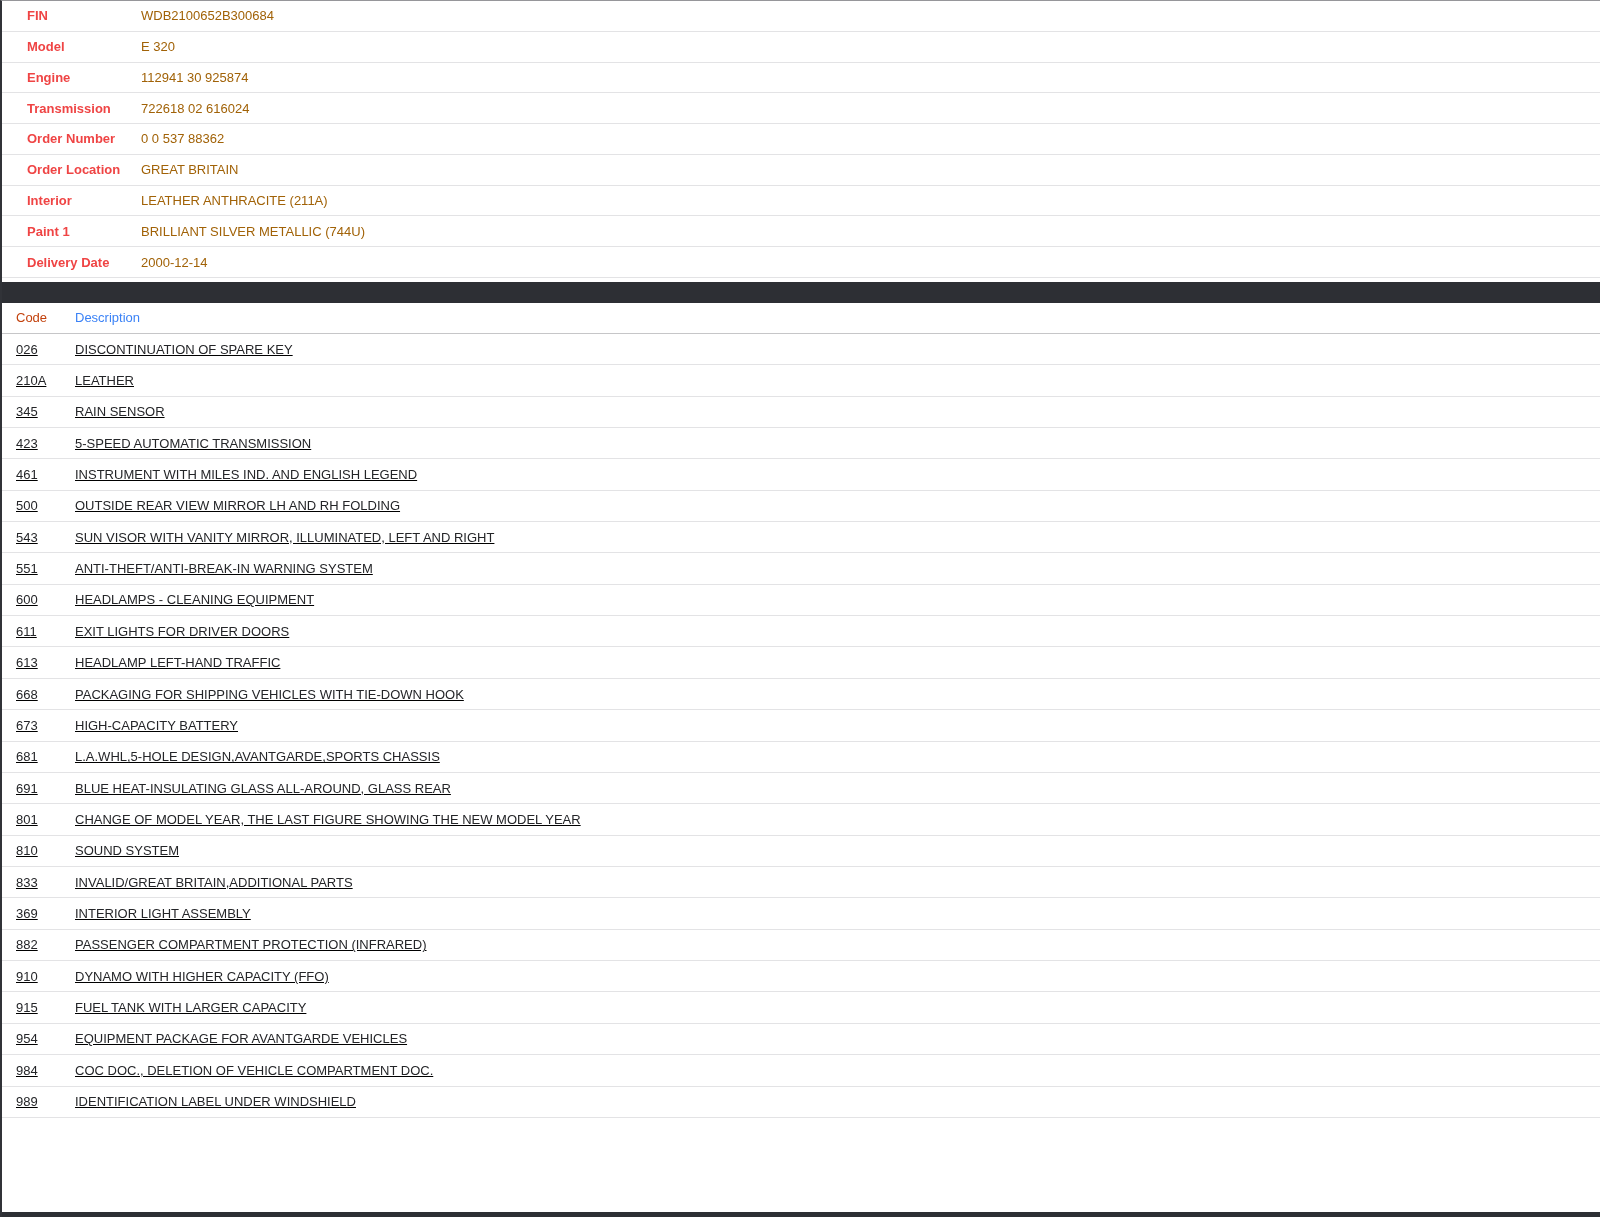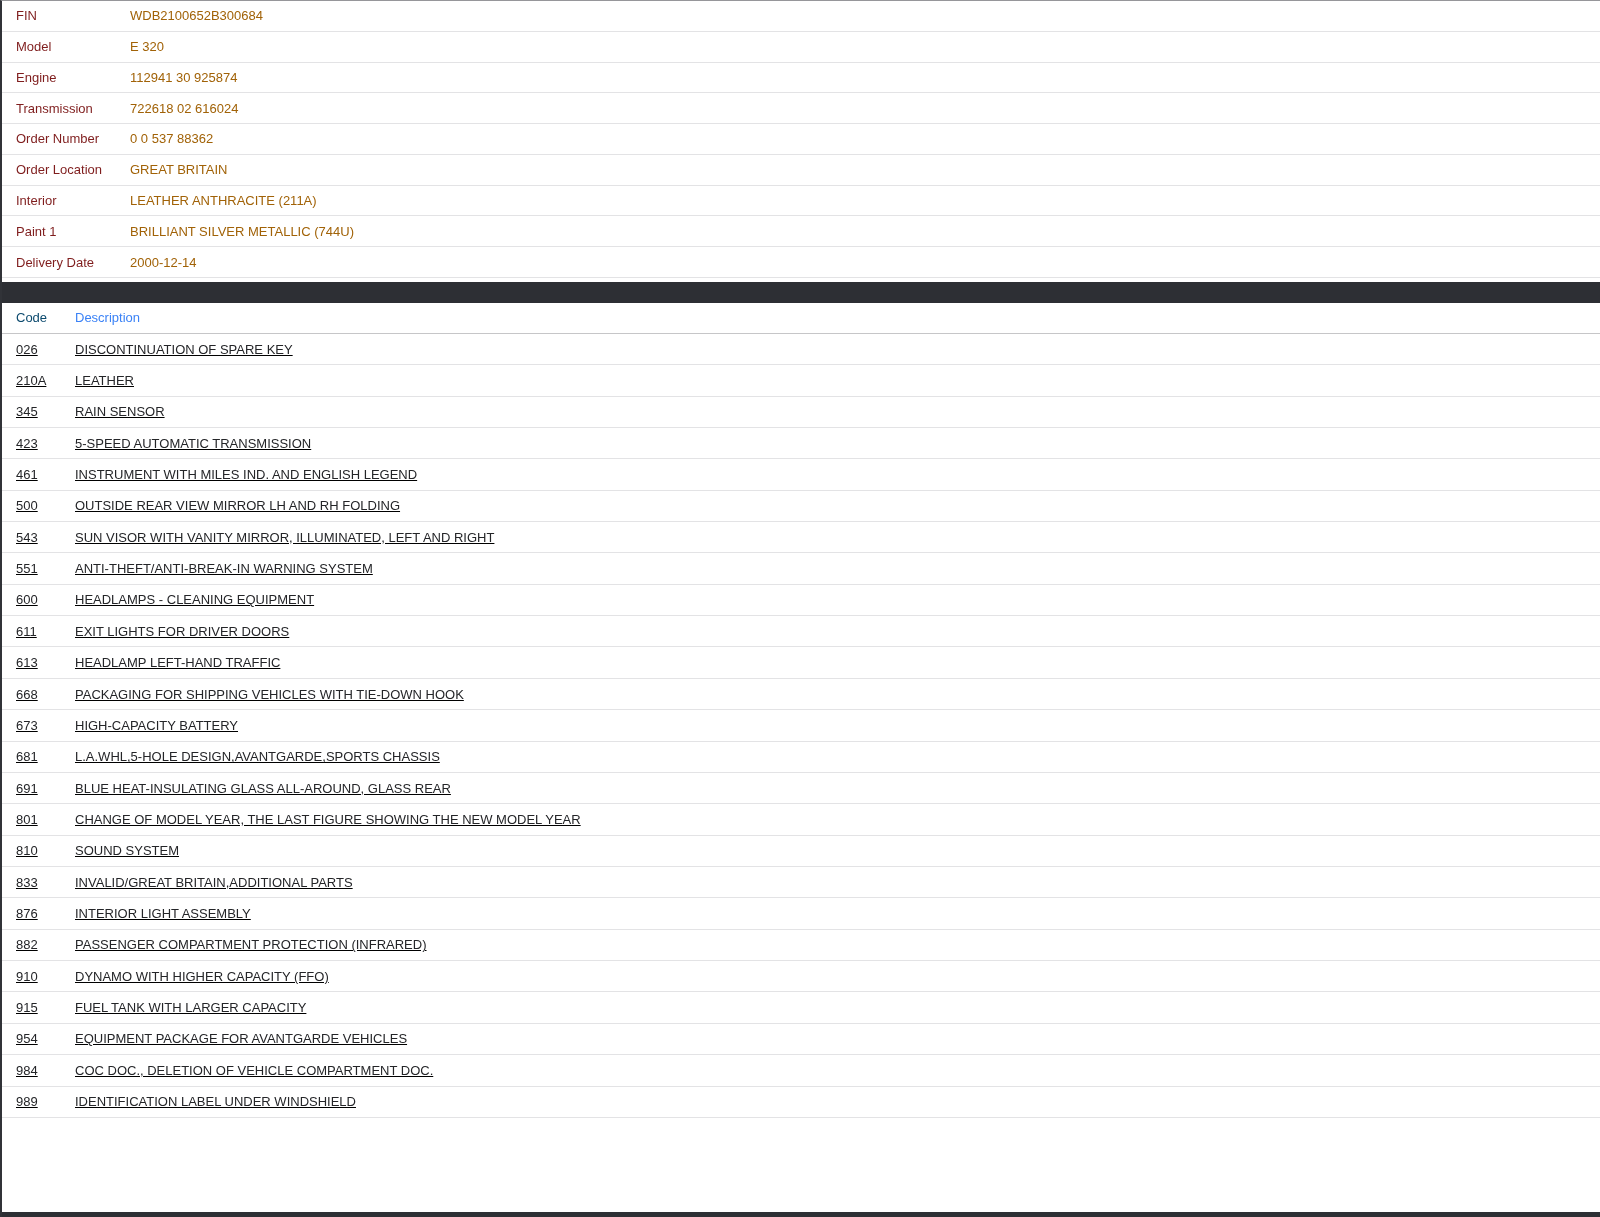--- a/index.html
+++ b/index.html
@@ -18,23 +18,24 @@
   }
 
   
   .info-table { width: 100%; }
   .info-row {
     display: flex; align-items: center;
     height: 30.78px; box-sizing: border-box;
     border-bottom: 1px solid #e3e3e5;
   }
   .info-label {
-    width: 114px; padding-left: 14px;
-    font-size: 13px; color: #7f1d1d;
+    width: 114px; padding-left: 25px;
+    font-size: 13px; color: #ef4444;
     white-space: nowrap;
+    font-weight: bold;
   }
   .info-value {
     font-size: 13px; color: #a16207;
     white-space: nowrap;
   }
 
   
   .gap { height: 4px; }
   .divider-bar {
     height: 21px; width: 100%;
@@ -46,21 +47,21 @@
     background: #2d2f34;
   }
 
   
   .codes-table { width: 100%; }
   .codes-header {
     display: flex; align-items: center;
     height: 31px; box-sizing: border-box;
     border-bottom: 1px solid #c6c6c8;
   }
-  .codes-header .code-cell   { color: #0c4a6e; }
+  .codes-header .code-cell   { color: #c2410c; }
   .codes-header .desc-cell   { color: #3b82f6; }
   .code-row {
     display: flex; align-items: center;
     height: 31.36px; box-sizing: border-box;
     border-bottom: 1px solid #e3e3e5;
     text-decoration: underline;
   }
   .code-cell {
     width: 59px; padding-left: 14px;
     font-size: 13px; color: #242528;
@@ -190,21 +191,21 @@
     </div>
     <div class="code-row">
       <div class="code-cell">810</div>
       <div class="desc-cell">SOUND SYSTEM</div>
     </div>
     <div class="code-row">
       <div class="code-cell">833</div>
       <div class="desc-cell">INVALID/GREAT BRITAIN,ADDITIONAL PARTS</div>
     </div>
     <div class="code-row">
-      <div class="code-cell">876</div>
+      <div class="code-cell">369</div>
       <div class="desc-cell">INTERIOR LIGHT ASSEMBLY</div>
     </div>
     <div class="code-row">
       <div class="code-cell">882</div>
       <div class="desc-cell">PASSENGER COMPARTMENT PROTECTION (INFRARED)</div>
     </div>
     <div class="code-row">
       <div class="code-cell">910</div>
       <div class="desc-cell">DYNAMO WITH HIGHER CAPACITY (FFO)</div>
     </div>

